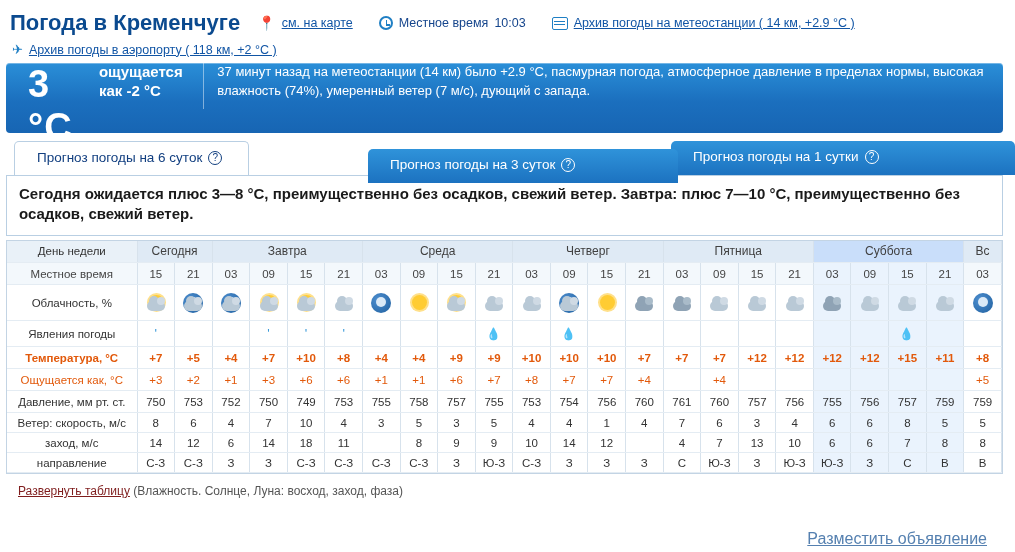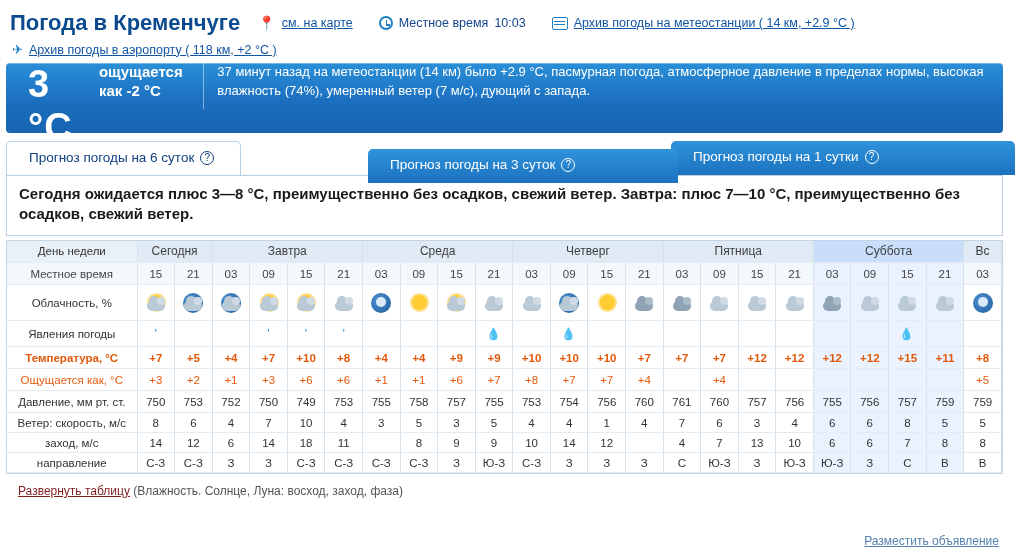--- a/index.html
+++ b/index.html
@@ -53,21 +53,21 @@
   .bdesc { font-size:13px; line-height:1.45; padding:0 14px; }
 
   
   .tabs { position:relative; height:34px; margin:8px 6px 0 6px; }
   .tab {
     position:absolute; top:0; height:34px; line-height:32px;
     font-size:13.5px; color:#15458c; padding:0 26px 0 22px; white-space:nowrap;
   }
   .tab.active {
     background:#fff; border:1px solid #b9cfe3; border-bottom:none;
-    border-radius:5px 5px 0 0; left:0; z-index:3; color:#123f80; font-weight:normal;
+    border-radius:5px 5px 0 0; left:8px; z-index:3; color:#123f80; font-weight:normal;
   }
   .tab.inactive {
     background:linear-gradient(180deg,#2f93da 0%,#1c72c0 100%);
     color:#fff; border-radius:5px 5px 0 0;
     transform:skewX(0deg);
   }
   .tab.t2 { left:362px; width:310px; z-index:2;margin-top:8px; }
   .tab.t3 { left:665px; width:344px; z-index:1; }
   .tab .q {
     display:inline-block; width:14px;height:14px;border-radius:50%;
@@ -117,21 +117,21 @@
            background:radial-gradient(circle at 35% 35%, #4e8fd0, #1f5f9e); }
   .night:after{content:"";position:absolute;left:5px;top:4px;width:10px;height:10px;border-radius:50%;background:#dbeaf7;}
   .drop { color:#3b9ad9; font-size:13px; line-height:1; }
   .drops { color:#3b9ad9; font-size:12px; letter-spacing:1px; }
 
   
   .expand {
     margin:6px 6px 0 6px; padding:4px 12px; font-size:12px; color:#555;
   }
   .expand a { color:#7f1d1d; text-decoration:underline; }
-  .adv { position:absolute; right:10px; bottom:4px; font-size:12px; color:#5580b0; text-decoration:underline; }
+  .adv { position:absolute; right:22px; bottom:4px; font-size:16px; color:#5580b0; text-decoration:underline; }
 </style>
 </head>
 <body>
 
 <div class="page">
 
   <div class="topbar">
     <div class="title">Погода в Кременчуге</div>
     <div class="top-links">
       <div class="tl">

